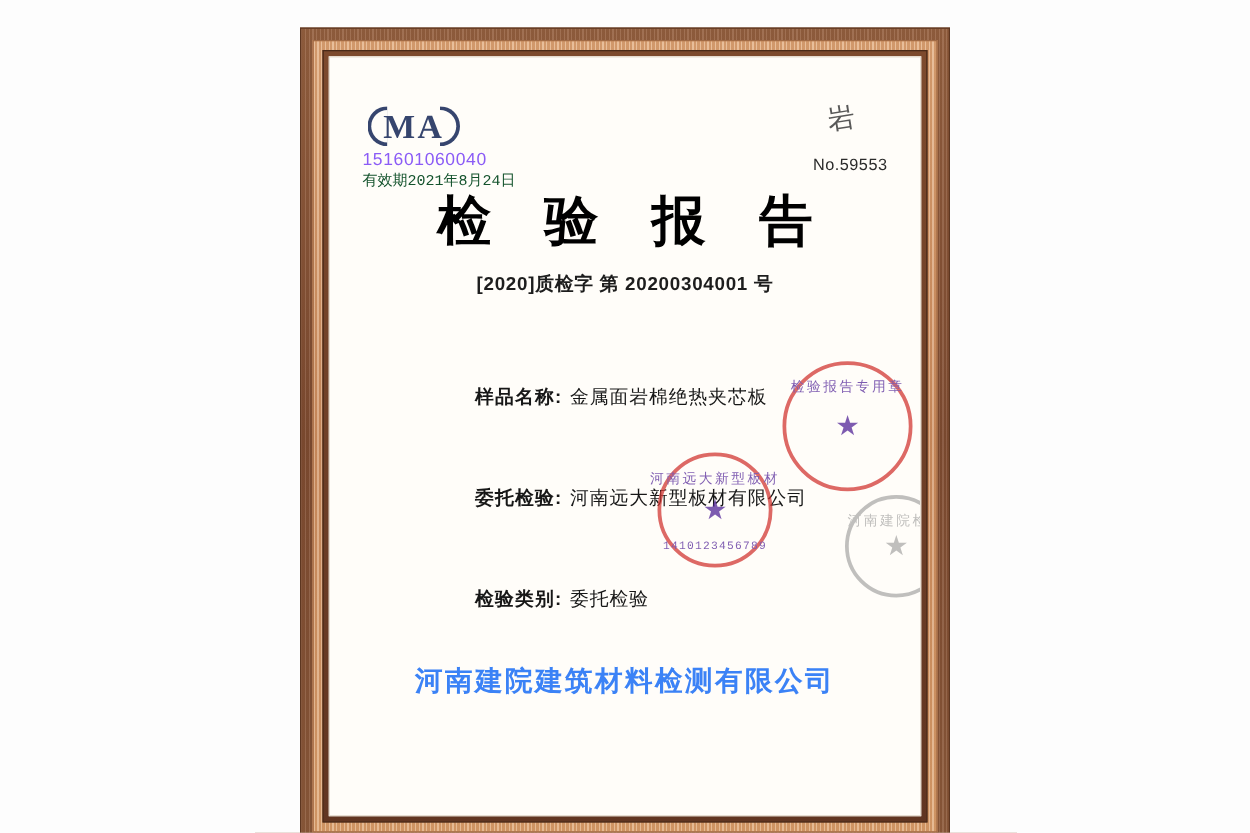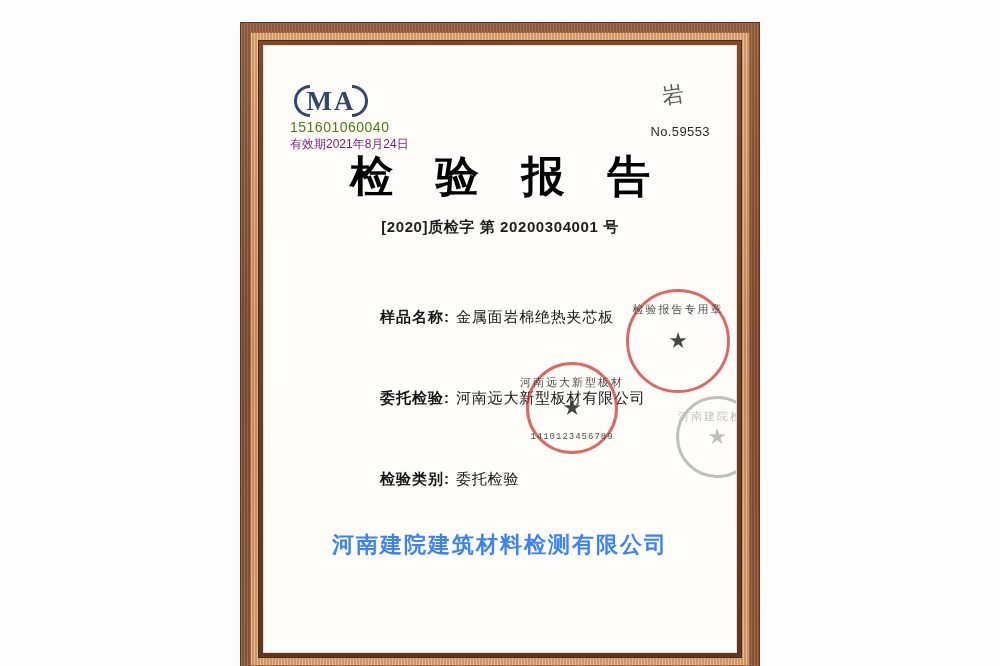--- a/index.html
+++ b/index.html
@@ -113,27 +113,27 @@
   }
   .ma-logo .ma-arc-r {
     right: 0px;
     border-left: none;
     border-radius: 0 16px 16px 0;
   }
   .ma-code {
     font-family: "Liberation Sans", sans-serif;
     font-size: 14px;
     letter-spacing: 0.5px;
-    color: #4d7c0f;
+    color: #8b5cf6;
     margin-top: 1px;
   }
   .ma-valid {
-    font-family: Liberation Sans, sans-serif;
+    font-family: Liberation Mono, monospace;
     font-size: 12px;
-    color: #701a75;
+    color: #14532d;
     margin-top: 1px;
     white-space: nowrap;
   }
 
   
   .handwrite {
     position: absolute;
     right: 52px;
     top: 34px;
     font-family: "Liberation Serif", serif;
@@ -229,21 +229,21 @@
     position: absolute;
     border-radius: 50%;
     box-sizing: border-box;
     display: flex;
     align-items: center;
     justify-content: center;
     pointer-events: none;
   }
   .seal-red {
     border: 3px solid #d0312d;
-    color: #000000;
+    color: #4c1d95;
     opacity: 0.72;
   }
   .seal-gray {
     border: 3px solid #8d8d8d;
     color: #8d8d8d;
     opacity: 0.55;
   }
   .seal-star {
     font-size: 22px;
     line-height: 1;

